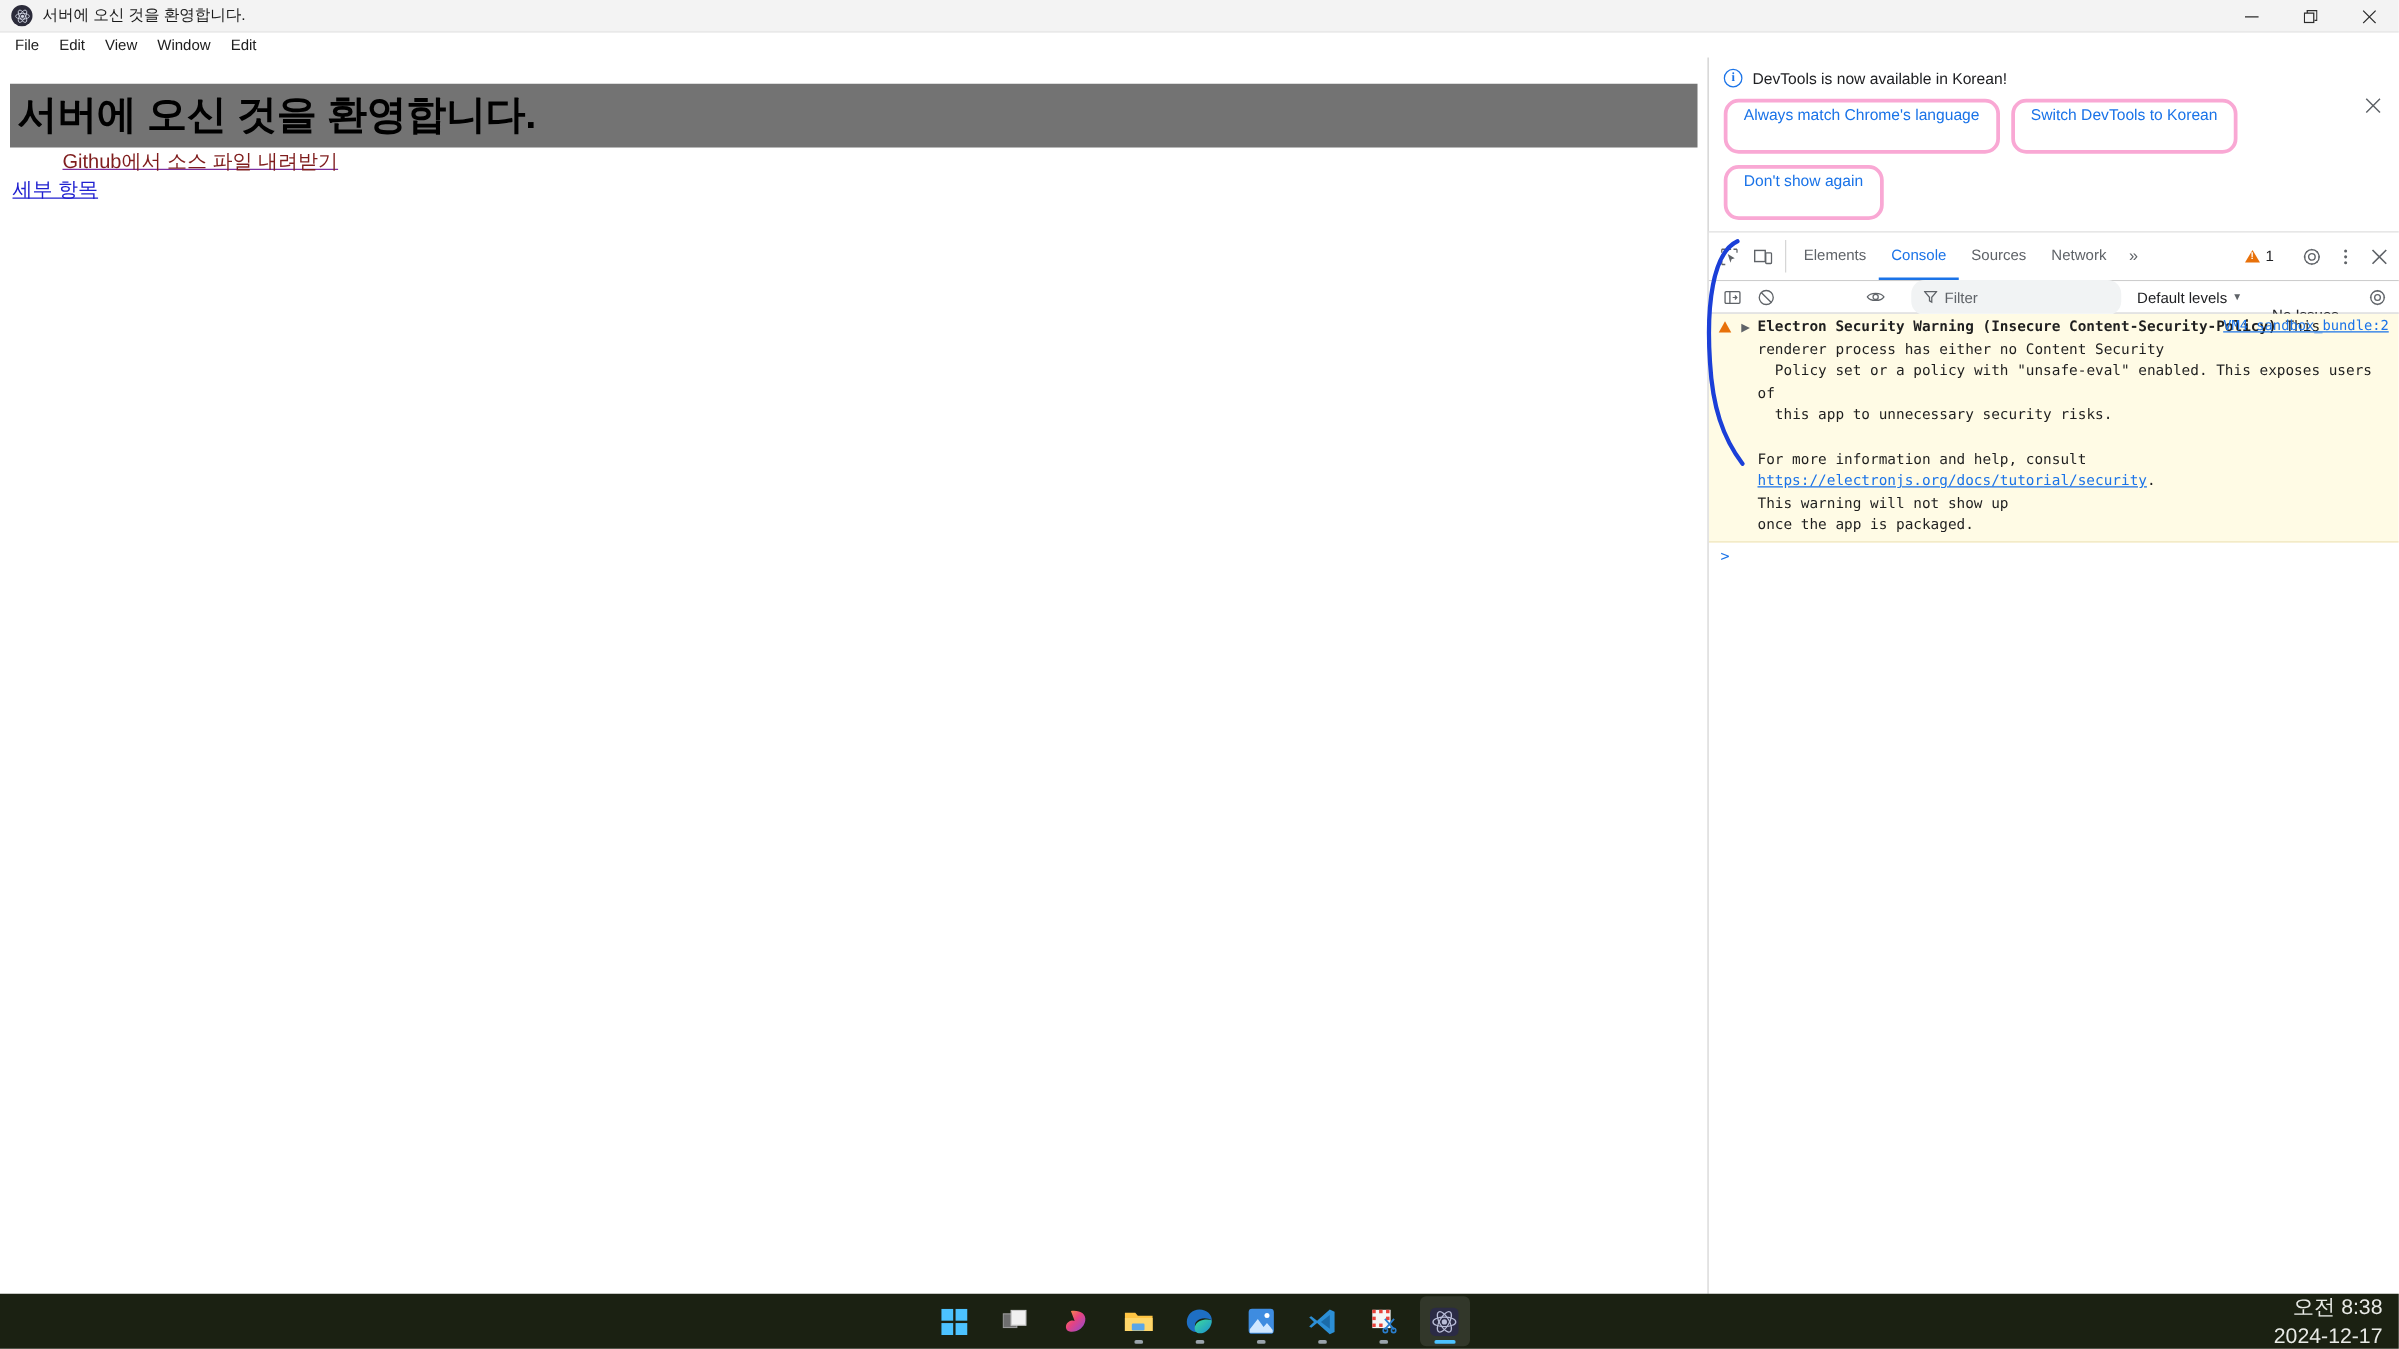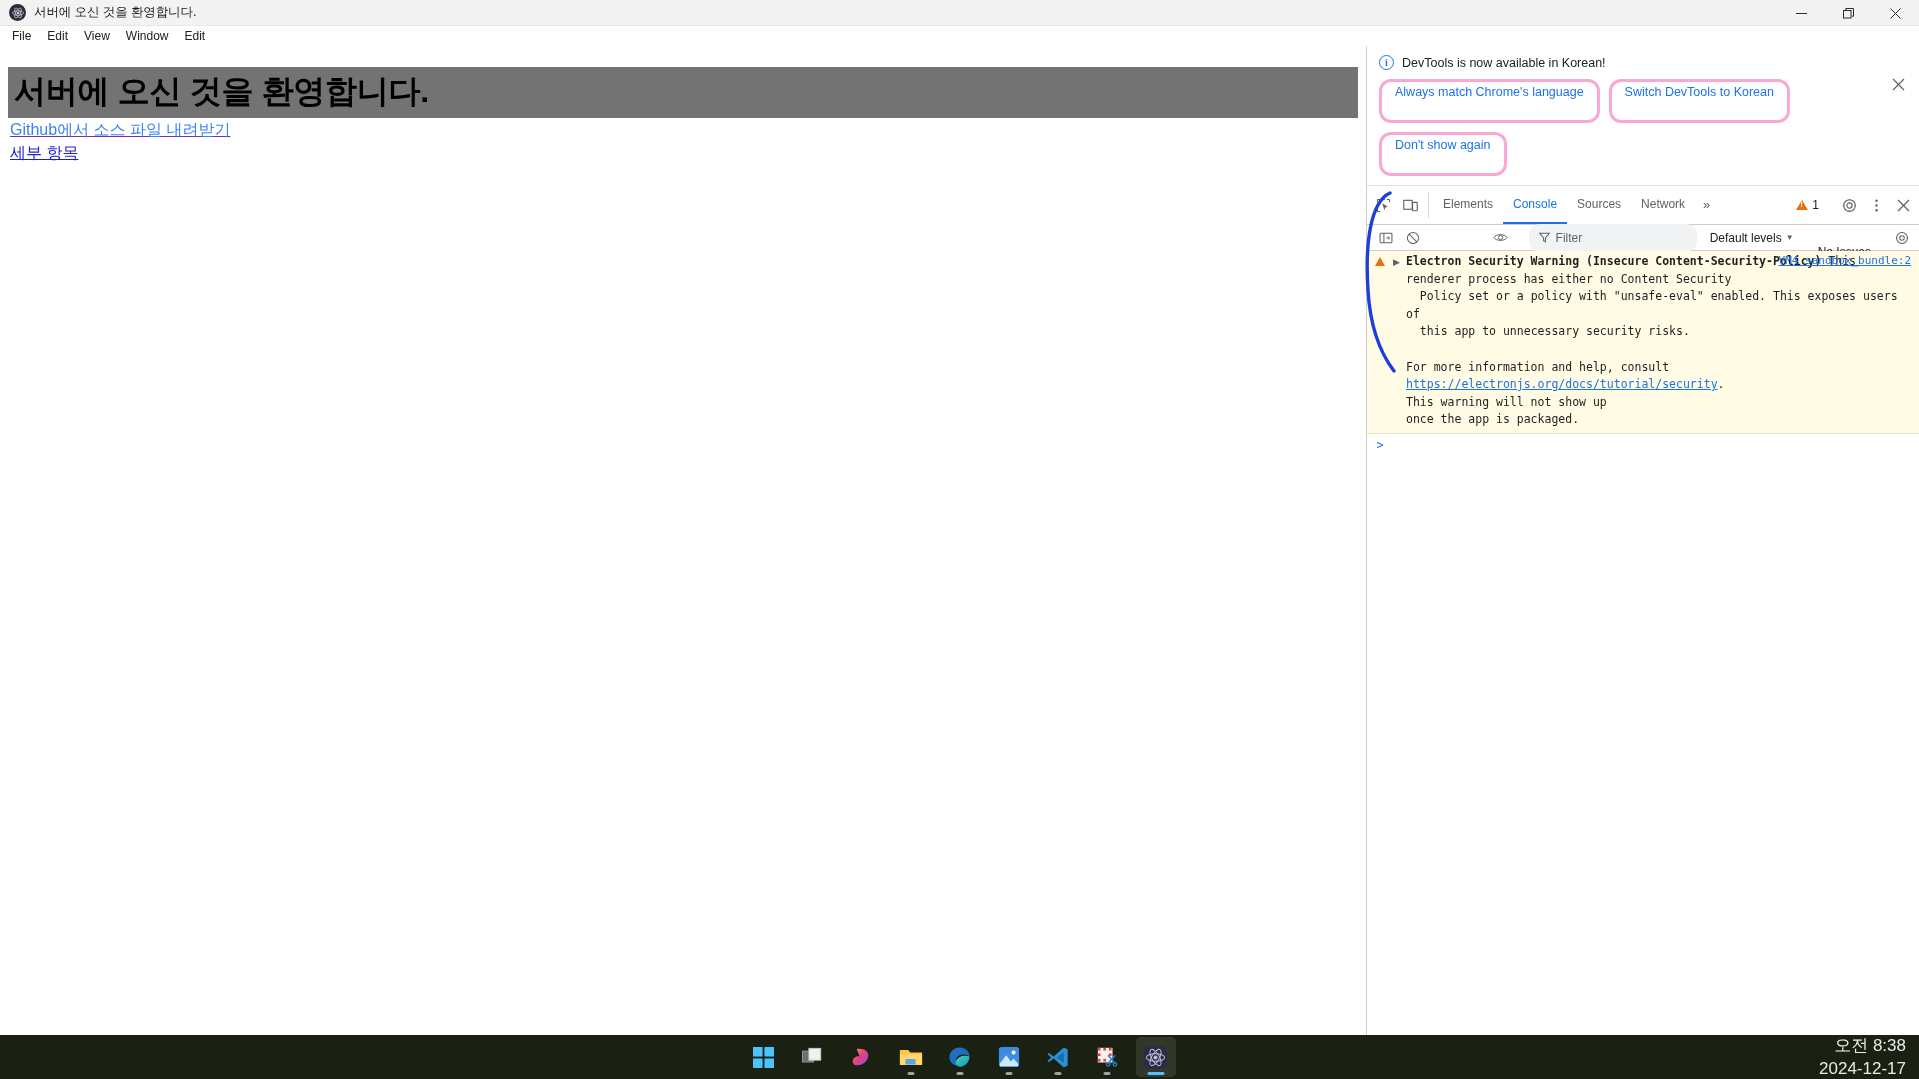--- a/index.html
+++ b/index.html
@@ -96,21 +96,21 @@
     padding-left: 2px;
   }
   .page-link {
     display: block;
     font-size: 16px;
     line-height: 1.45;
     text-decoration: underline;
     padding-left: 2px;
     width: fit-content;
   }
-  .link-visited { color: #3b82f6; text-decoration-color: #7c2fa0; }
+  .link-visited { color: #7f1d1d; text-decoration-color: #7c2fa0; margin-left: 40px; }
   .link-unvisited { color: #2020d0; text-decoration-color: #2020d0; }
 
   
   .devtools {
     flex: 1;
     background: #ffffff;
     border-left: 1px solid #cdcdcd;
     display: flex; flex-direction: column;
     min-width: 0;
     position: relative;

